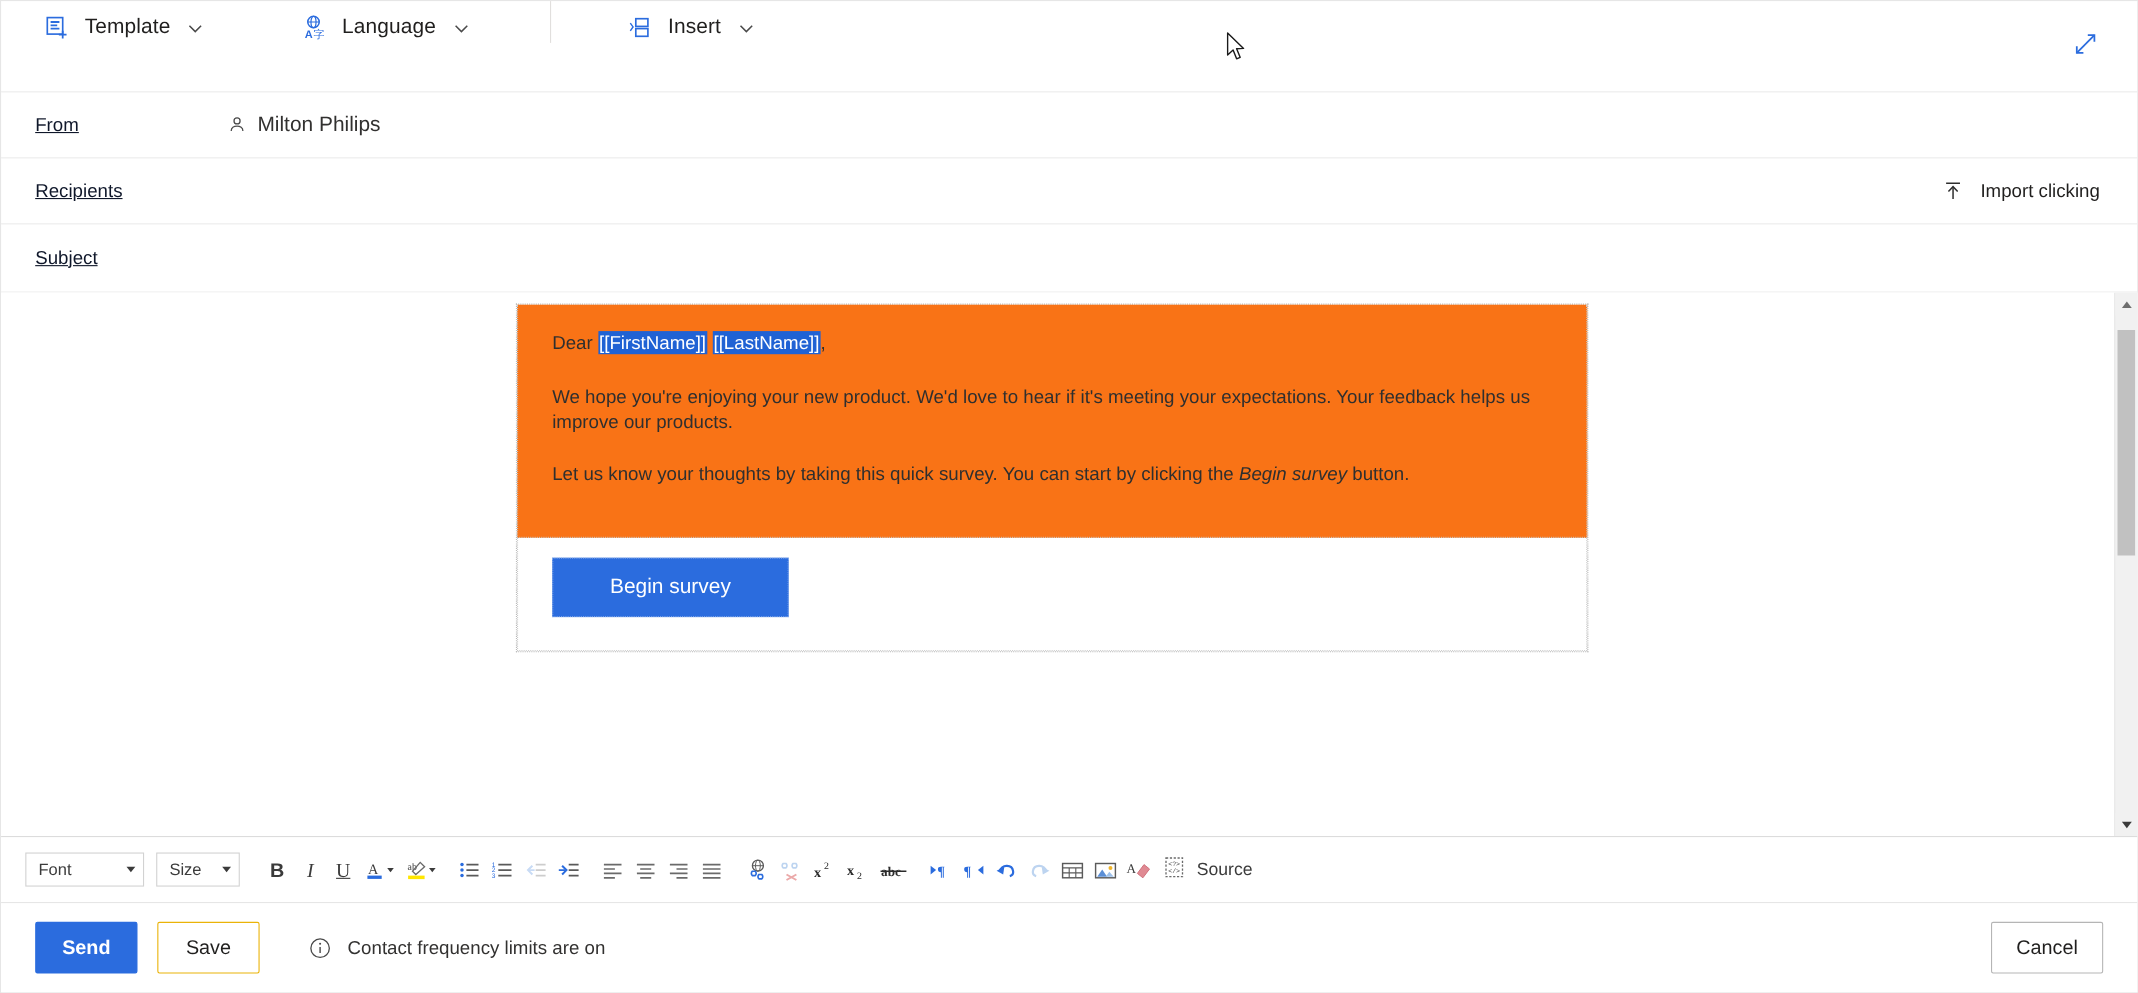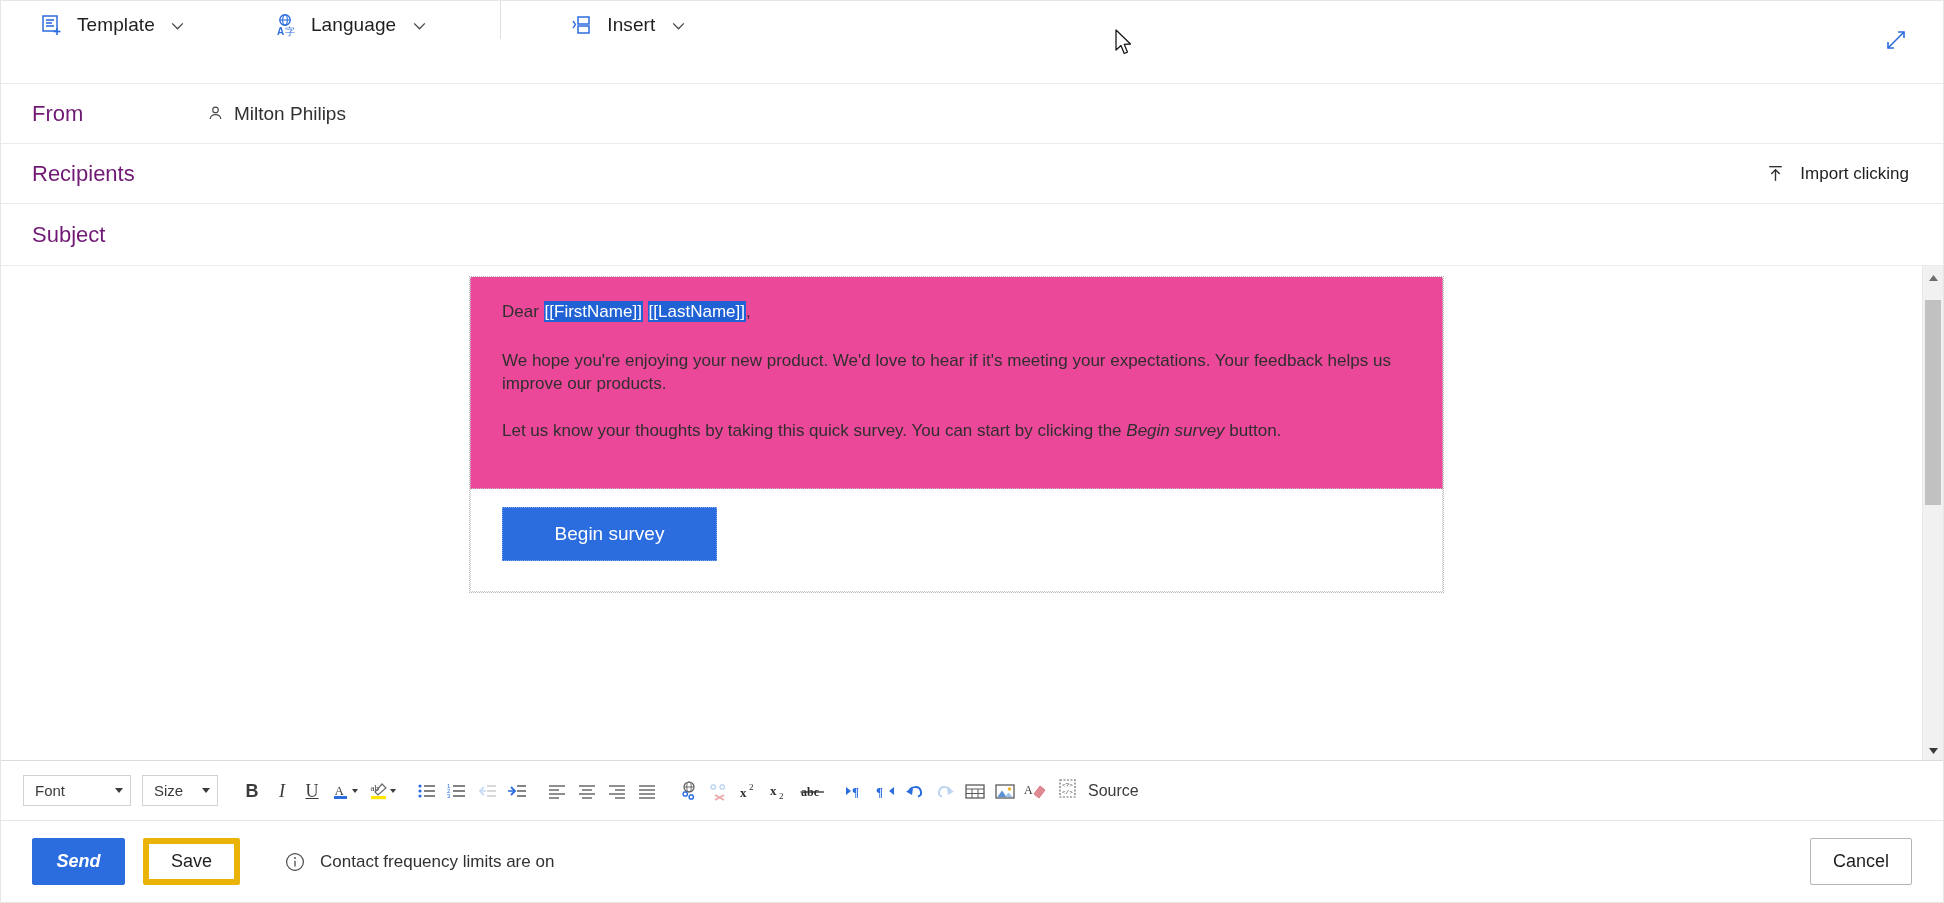--- a/index.html
+++ b/index.html
@@ -75,24 +75,25 @@
   .field-row {
     height: 60px;
     min-height: 60px;
     border-bottom: 1px solid #ebebeb;
     display: flex;
     align-items: center;
     padding: 0 24px 0 31px;
     position: relative;
   }
   .field-label {
-    font-size: 22px;
-    color: #701a75;
+    font-size: 17px;
+    color: #0f172a;
     width: 175px;
     min-width: 175px;
+    text-decoration: underline;
   }
   .field-value {
     font-size: 19px;
     color: #323130;
     display: flex;
     align-items: center;
   }
   .person-ico {
     margin-right: 10px;
     display: flex; align-items: center;
@@ -147,21 +148,21 @@
   .email-banner-title {
     color: #ffffff;
     font-size: 30px;
     font-weight: 400;
     letter-spacing: .2px;
   }
   .email-body {
     border: 1px dotted #c9c9c9;
     border-top: none;
     padding: 24px 31px 28px 31px;
-    background: #ec4899;
+    background: #f97316;
   }
   .email-p {
     font-size: 17px;
     color: #2f2f2f;
     line-height: 1.35;
     margin: 0 0 24px 0;
   }
   .email-p:last-child { margin-bottom: 17px; }
   .email-p.greet { margin-bottom: 26px; }
   .ph {
@@ -307,26 +308,25 @@
     justify-content: center;
     padding: 0 22px;
     font-family: "Liberation Sans", sans-serif;
   }
   .btn.primary {
     background: #2b6cde;
     color: #ffffff;
     border: 1px solid #2b6cde;
     min-width: 93px;
     font-weight: 600;
-    font-style: italic;
   }
   .btn.secondary {
     background: #ffffff;
     color: #201f1e;
-    border: 6px solid #eab308;
+    border: 1px solid #eab308;
     min-width: 93px;
     margin-left: 18px;
   }
   .freq-note {
     display: flex;
     align-items: center;
     margin-left: 44px;
   }
   .freq-note .ico { margin-right: 14px; display: flex; align-items: center; }
   .freq-note .lbl { font-size: 17px; color: #323130; }

